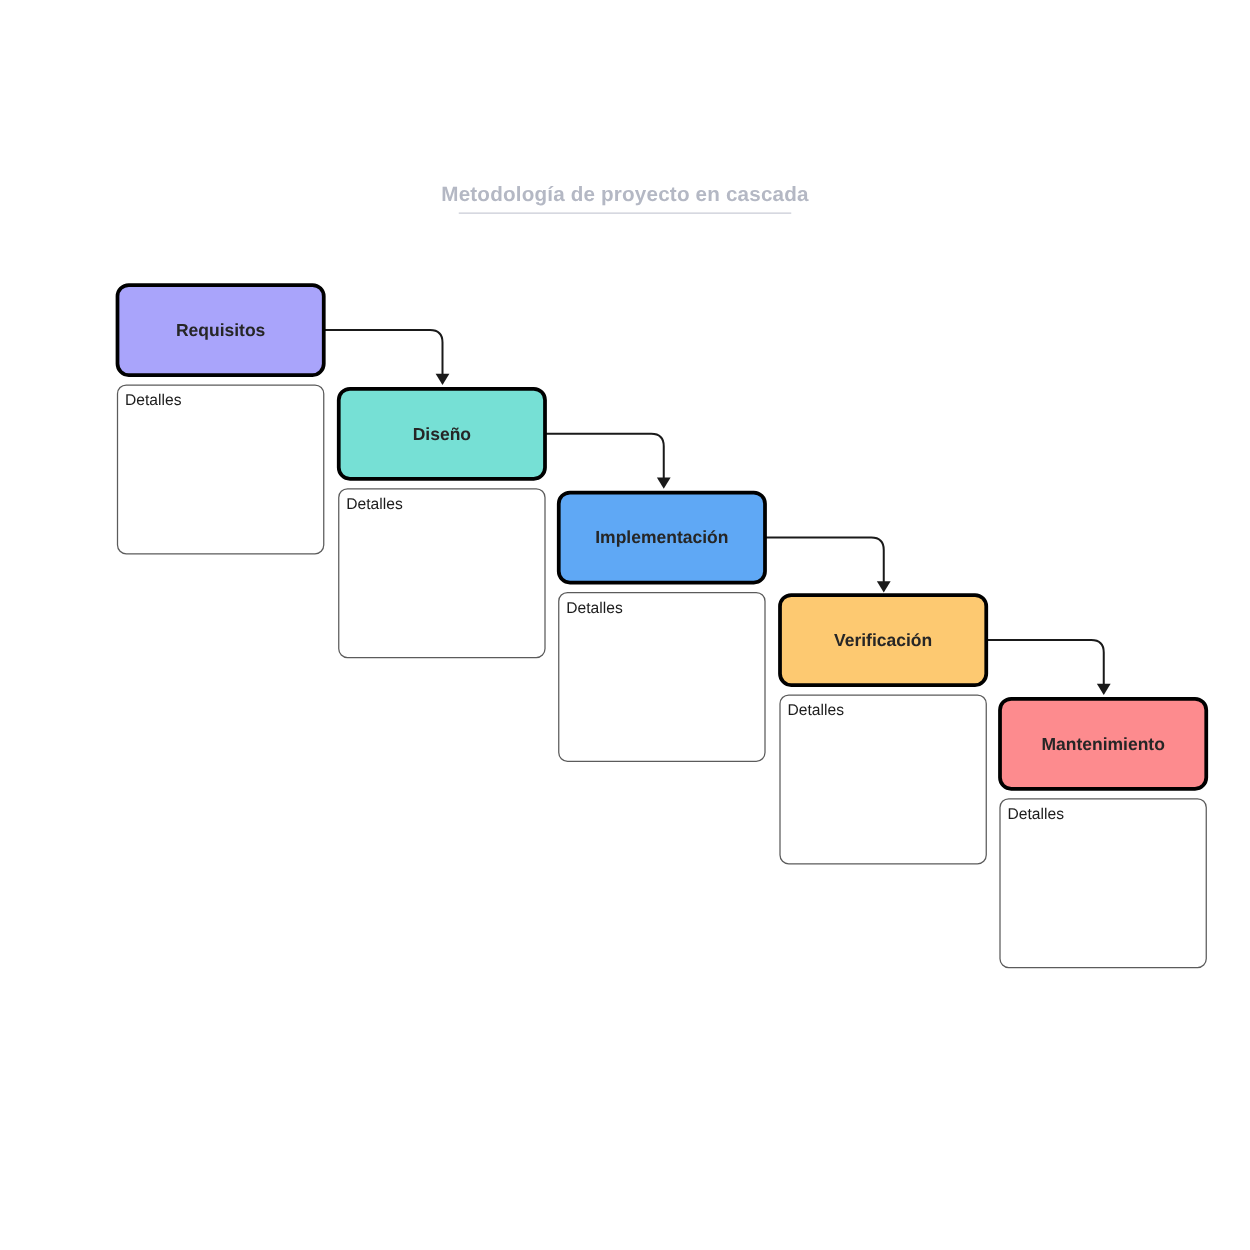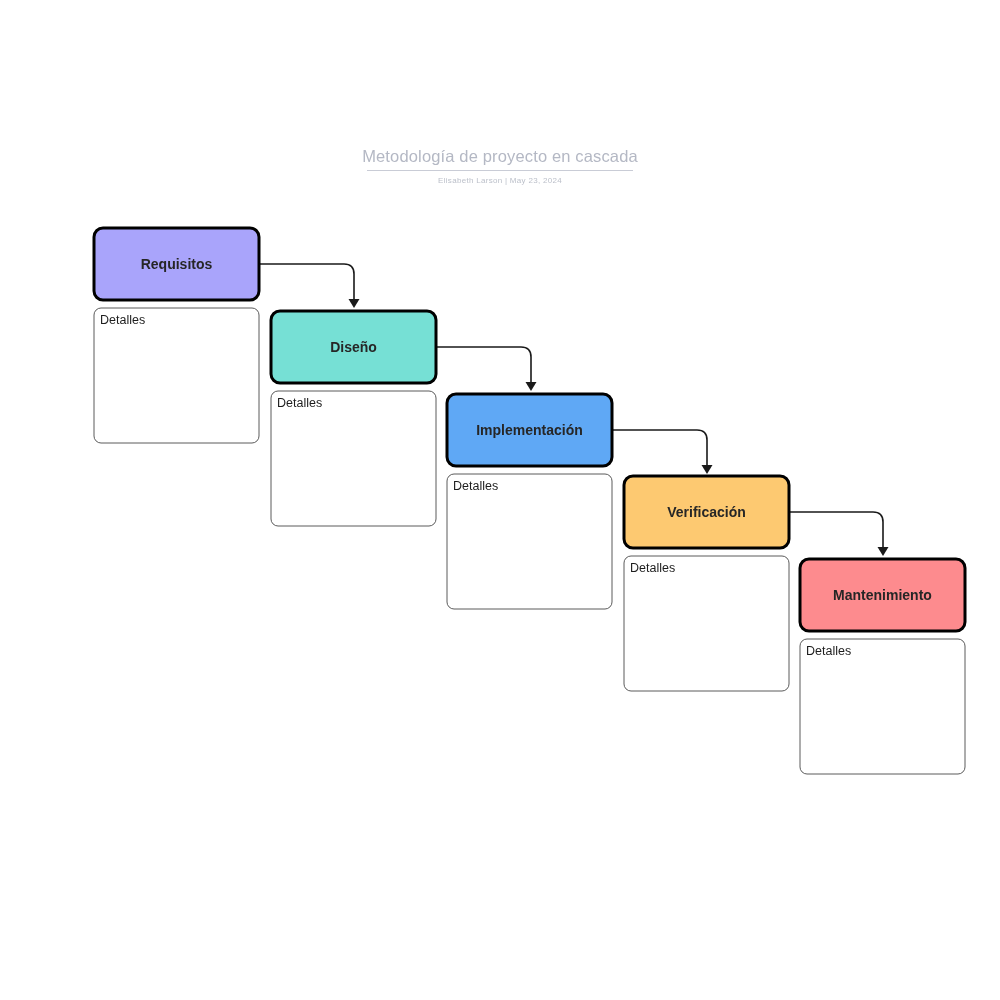--- a/index.html
+++ b/index.html
@@ -19,21 +19,21 @@
   
   #title-block {
     position: absolute;
     left: 0;
     top: 146px;
     width: 1000px;
     text-align: center;
   }
   #diagram-title {
     font-size: 16.5px;
-    font-weight: normal;
+    font-weight: bold;
     color: #b4b8c4;
     letter-spacing: 0.15px;
     line-height: 20px;
     white-space: nowrap;
   }
   #title-rule {
     width: 266px;
     height: 1px;
     background: #c9ccd6;
     margin: 4px auto 0 auto;
@@ -88,21 +88,20 @@
   .arrow-head {
     fill: #1a1a1a;
   }
 </style>
 </head>
 <body>
 
 <div id="title-block">
   <div id="diagram-title">Metodología de proyecto en cascada</div>
   <div id="title-rule"></div>
-  <div id="diagram-subtitle">Elisabeth Larson  |  May 23, 2024</div>
 </div>
 
 <svg id="diagram-canvas" viewBox="0 0 1000 1000">
   <g id="connectors-layer">
       <path d="M 259 264 L 344 264 Q 354 264 354 274 L 354 300" class="connector" stroke="#1a1a1a"></path>
       <path d="M 436 347 L 521 347 Q 531 347 531 357 L 531 383" class="connector" stroke="#1a1a1a"></path>
       <path d="M 612 430 L 697 430 Q 707 430 707 440 L 707 466" class="connector" stroke="#1a1a1a"></path>
       <path d="M 789 512 L 873 512 Q 883 512 883 522 L 883 548" class="connector" stroke="#1a1a1a"></path>
       <polygon points="354,308 348.5,299 359.5,299" class="arrow-head" fill="#1a1a1a"></polygon>
       <polygon points="531,391 525.5,382 536.5,382" class="arrow-head" fill="#1a1a1a"></polygon>

